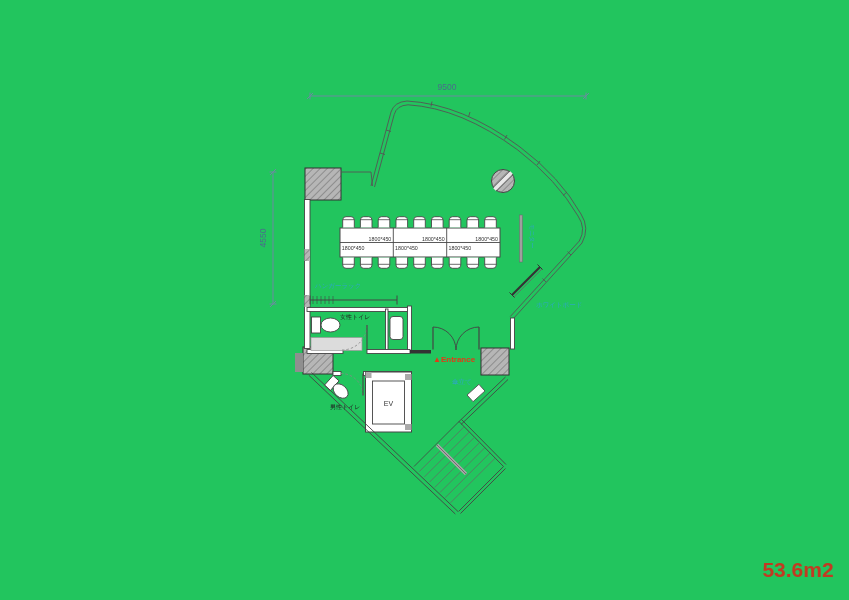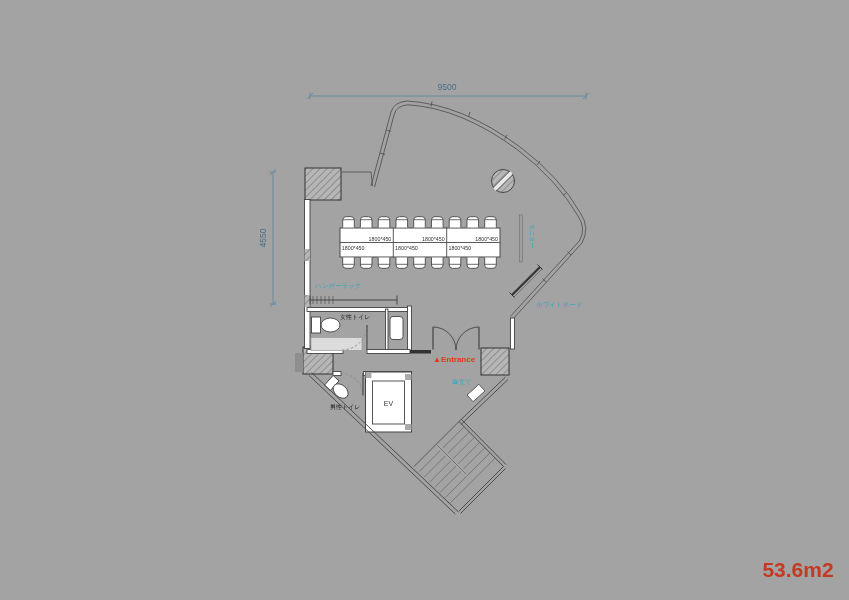--- a/index.html
+++ b/index.html
@@ -1,16 +1,16 @@
 <!DOCTYPE html>
 <html><head>
 <meta charset="utf-8">
 <style>
   html,body{margin:0;padding:0;background:#ffffff;}
-  .page{position:relative;width:849px;height:600px;background:#a3a3a3;overflow:hidden;
+  .page{position:relative;width:849px;height:600px;background:#22c55e;overflow:hidden;
         font-family:"Liberation Sans","DejaVu Sans",sans-serif;}
   svg text{font-family:"Liberation Sans","DejaVu Sans",sans-serif;}
   .area-label{font-weight:bold;}
 </style>
 </head>
 <body>
 
 <div class="page">
 <svg width="849" height="600" viewBox="0 0 849 600">
   <defs>

